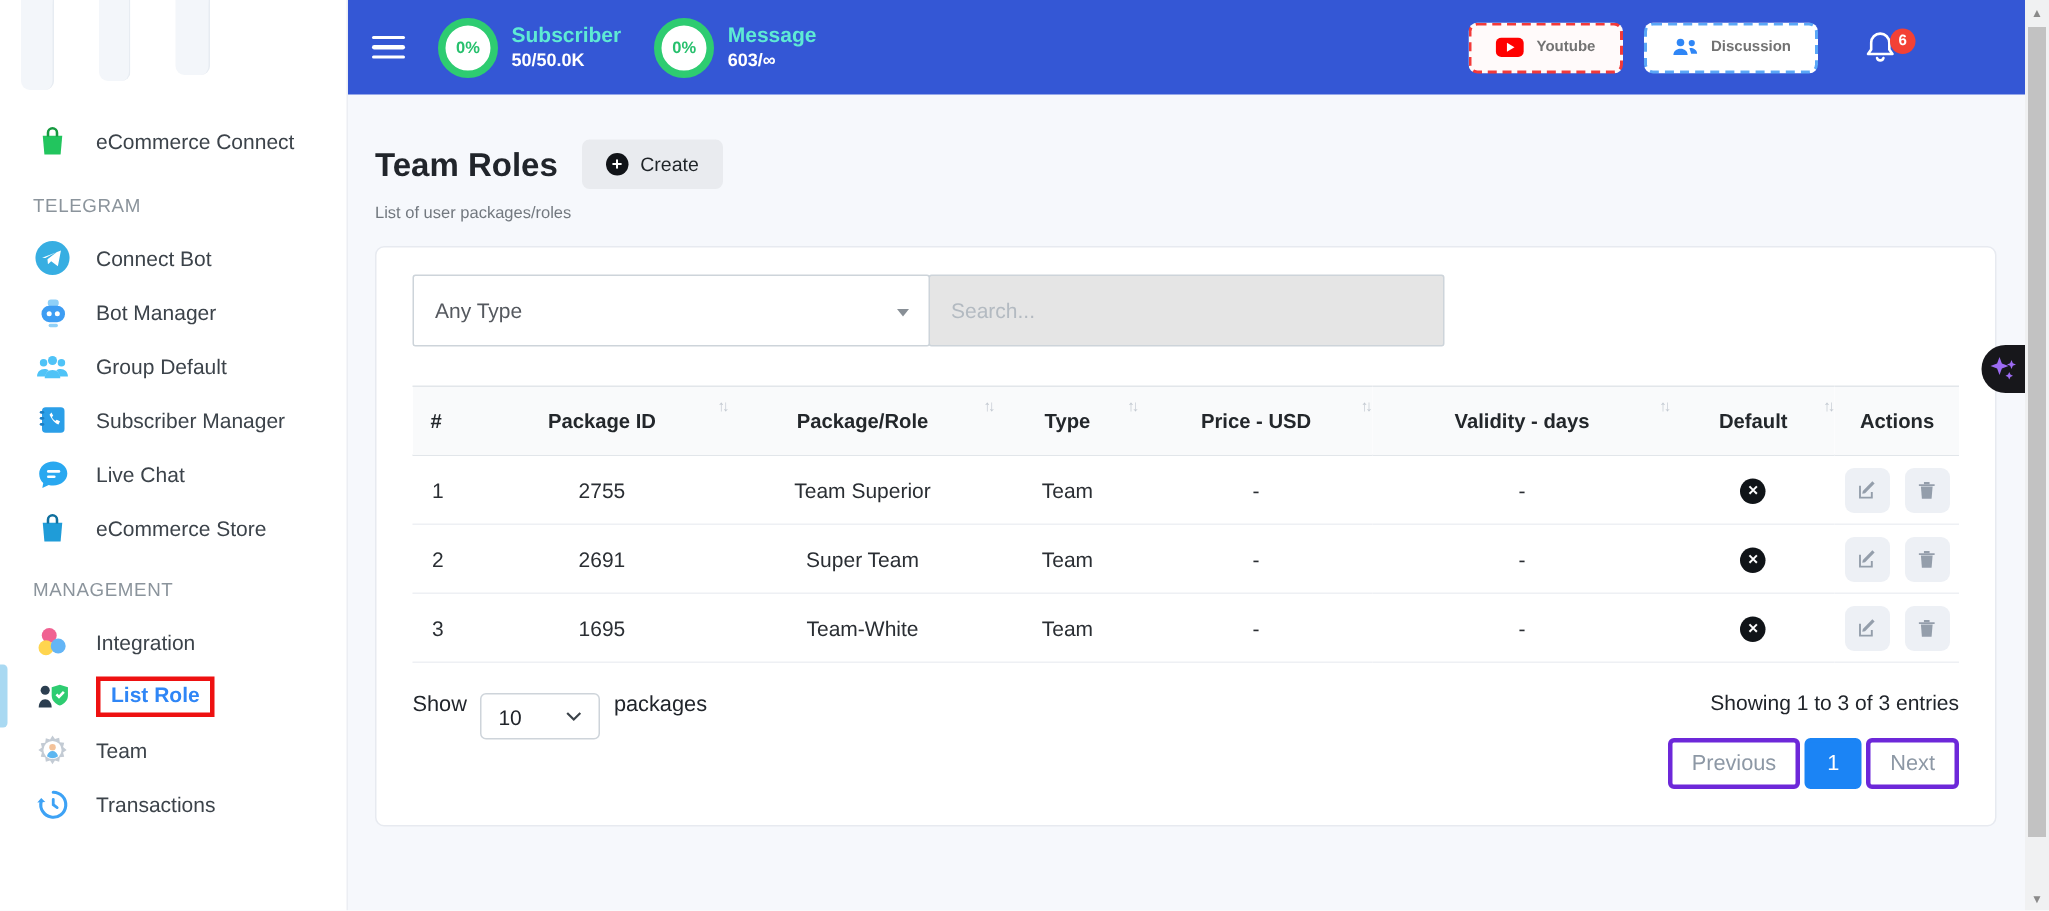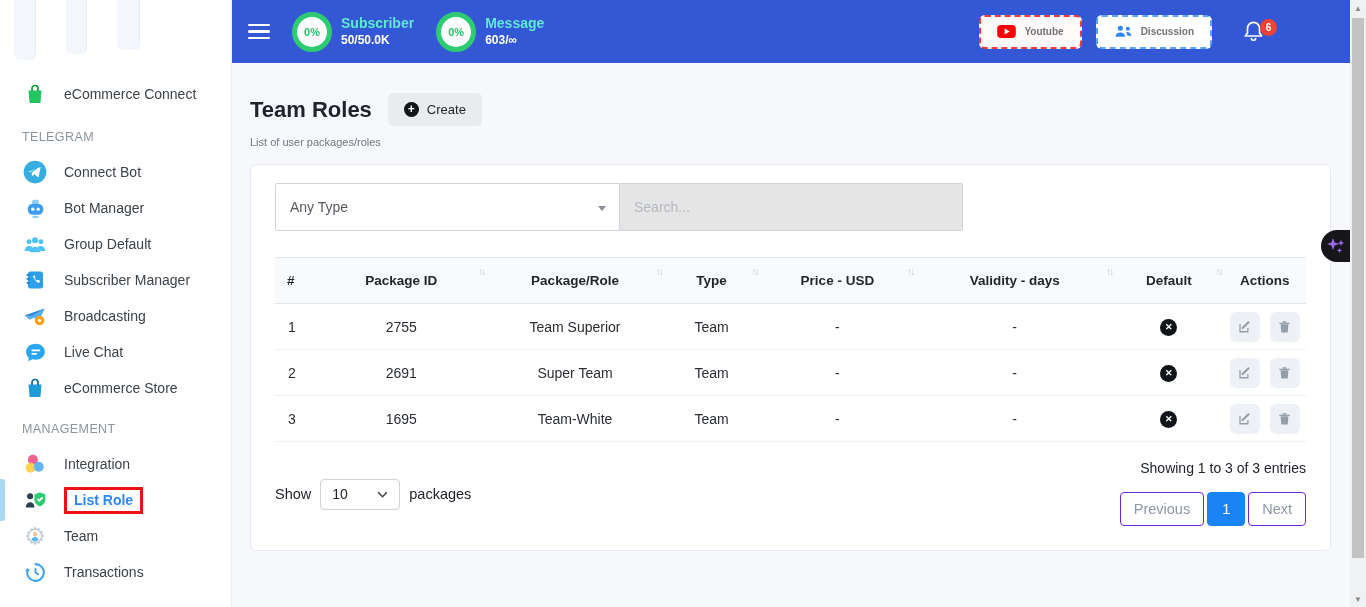--- a/index.html
+++ b/index.html
@@ -62,26 +62,26 @@
   thead th { background:#f9fafb; border-top:1px solid #e2e6ea; border-bottom:1px solid #e2e6ea; height:46px; font-size:13.5px; color:#23272b; font-weight:bold; text-align:center; position:relative; cursor:pointer; }
   thead th.nosort { cursor:default; }
   thead th:first-child { text-align:left; padding-left:12px; }
   .sort-ic { position:absolute; right:2px; top:8px; font-size:10px; color:#c3c9d1; letter-spacing:-2px; font-weight:normal; }
   tbody td { height:46px; text-align:center; font-size:14px; color:#2a2e33; border-bottom:1px solid #eef0f4; }
   tbody td:first-child { text-align:left; padding-left:13px; }
   .x-circle { display:inline-flex; width:17px; height:17px; border-radius:50%; background:#101418; color:#fff; font-size:9px; align-items:center; justify-content:center; font-weight:bold; }
   .act-btn { display:inline-flex; width:30px; height:30px; border-radius:6px; background:#edf0f5; border:none; align-items:center; justify-content:center; cursor:pointer; margin:0 3px; }
 
   .table-footer { display:flex; justify-content:space-between; margin-top:16px; }
-  .show-entries { display:flex; align-items:center; gap:9px; font-size:14.5px; color:#21252b; margin-top:4px; }
+  .show-entries { display:flex; gap:9px; font-size:14.5px; color:#21252b; margin-top:4px; }
   .size-select { width:80px; height:31px; border:1px solid #ced4da; border-radius:4px; display:flex; align-items:center; justify-content:space-between; padding:0 11px; font-size:14px; color:#21252b; cursor:pointer; background:#fff; }
   .foot-right { display:flex; flex-direction:column; align-items:flex-end; }
   .summary { font-size:14px; color:#21252b; margin-top:2px; }
   .pagination { display:flex; gap:3px; margin-top:16px; }
-  .page-btn { height:34px; display:inline-flex; align-items:center; justify-content:center; padding:0 13px; background:#fff; border:1px solid #6d28d9; border-radius:4px; font-size:14.5px; color:#8d98a5; cursor:pointer; font-family:inherit; }
+  .page-btn { height:34px; display:inline-flex; align-items:center; justify-content:center; padding:0 13px; background:#fff; border:3px solid #6d28d9; border-radius:4px; font-size:14.5px; color:#8d98a5; cursor:pointer; font-family:inherit; }
   .page-btn.active { background:#1b84f5; border-color:#1b84f5; color:#fff; width:38px; padding:0; }
 
   
   .ai-fab { position:absolute; right:16px; top:230px; width:29px; height:32px; background:#17171b; border-radius:16px 0 0 16px; display:flex; align-items:center; justify-content:center; cursor:pointer; z-index:9; }
 </style>
 </head>
 <body>
 
 <nav class="sidebar">
   <div class="logo-skeleton">
@@ -140,31 +140,20 @@
     <span class="icn">
       <svg width="24" height="24" viewBox="0 0 24 24">
           <rect x="5" y="3.5" width="15" height="17" rx="2.5" fill="#2b9fe8"></rect>
           <rect x="3.5" y="6" width="3" height="1.8" rx=".9" fill="#1c7fc4"></rect>
           <rect x="3.5" y="10" width="3" height="1.8" rx=".9" fill="#1c7fc4"></rect>
           <rect x="3.5" y="14" width="3" height="1.8" rx=".9" fill="#1c7fc4"></rect>
           <path d="M10 8.5c2 4 3.5 5.5 6 6.5l1-2.2-2.2-1-1 .8c-1-.7-1.7-1.5-2.2-2.6l.9-.9-1.2-2.1-1.3 1.5z" fill="#fff"></path>
         </svg>
     </span>
     <span class="lbl">Subscriber Manager</span>
-  </div>
-  <div class="side-item">
-    <span class="icn">
-      <svg width="26" height="26" viewBox="0 0 24 24">
-          <path d="M2.5 11.5L21 5l-6 13-3.8-4.5-4.2 2z" fill="#58b0ef"></path>
-          <path d="M2.5 11.5L21 5 9 11.8z" fill="#2f86d6"></path>
-          <circle cx="16.2" cy="16.2" r="4.4" fill="#ffa01b"></circle>
-          <circle cx="16.2" cy="16.2" r="1.5" fill="#fff"></circle>
-        </svg>
-    </span>
-    <span class="lbl">Broadcasting</span>
   </div>
   <div class="side-item">
     <span class="icn">
       <svg width="25" height="25" viewBox="0 0 24 24">
           <path d="M12 3.5c5 0 9 3.4 9 7.7s-4 7.7-9 7.7c-1 0-2-.1-2.9-.4L5 20.5l.6-3.3c-1.6-1.4-2.6-3.4-2.6-5.9 0-4.4 4-7.8 9-7.8z" fill="#29a8f0"></path>
           <rect x="8" y="9" width="8.5" height="1.7" rx=".85" fill="#fff"></rect>
           <rect x="8" y="12.4" width="5.5" height="1.7" rx=".85" fill="#fff"></rect>
         </svg>
     </span>
     <span class="lbl">Live Chat</span>

